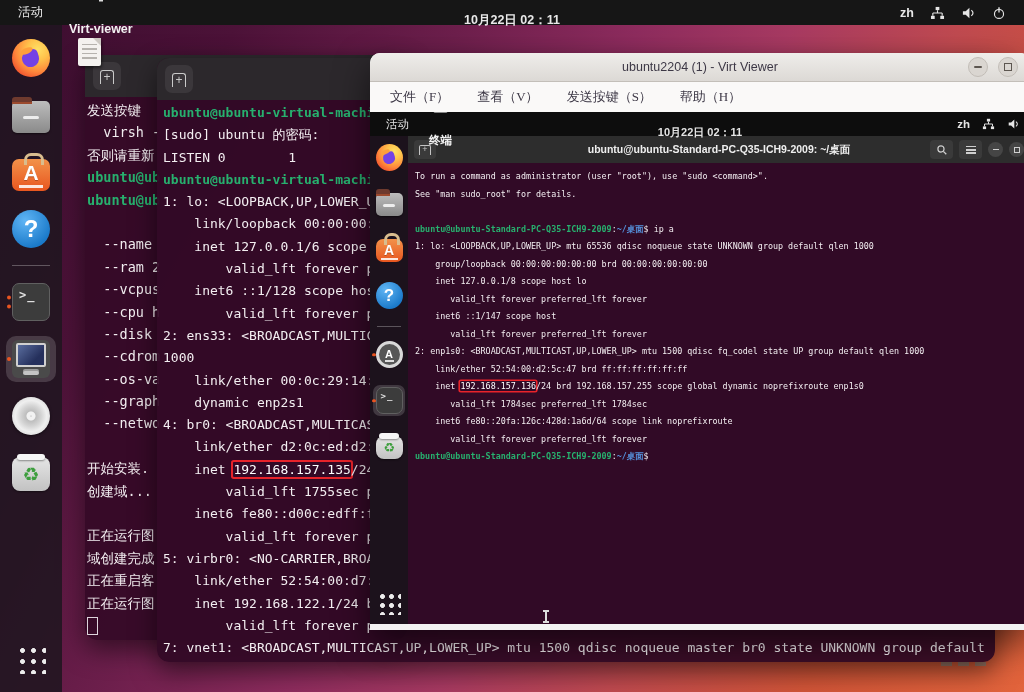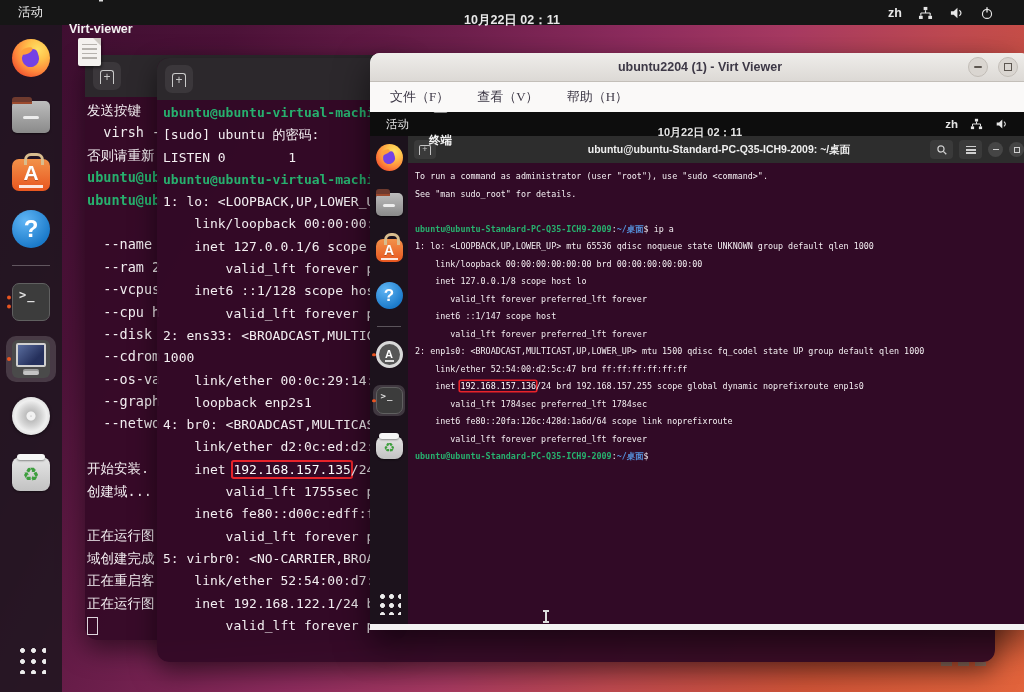--- a/index.html
+++ b/index.html
@@ -9,21 +9,21 @@
     background:linear-gradient(118deg,#3a0d2e 0%,#4c1238 18%,#6d1f4c 34%,#8e2c5e 47%,#a83a62 58%,#c04a50 70%,#d25538 84%,#e2643c 100%);
   }
   .desktop{position:absolute;inset:0;}
 
   
   .topbar{position:absolute;left:0;top:0;right:0;height:25px;background:#161616;color:#e8e8e8;
     display:flex;align-items:center;font-size:12.5px;z-index:60;}
   .tb-left{display:flex;align-items:center;gap:26px;padding-left:18px;}
   .tb-app{display:flex;align-items:center;gap:20px;font-weight:bold;color:#f2f2f2;flex-direction:column;}
   .tb-clock{position:absolute;left:50%;top:8px;height:25px;display:flex;align-items:center;transform:translateX(-50%);font-weight:bold;}
-  .tb-right{position:absolute;right:16px;top:0;height:25px;display:flex;align-items:center;gap:16px;padding-right:14px;}
+  .tb-right{position:absolute;right:4px;top:0;height:25px;display:flex;align-items:center;gap:16px;padding-right:14px;}
   .tb-right .ime{font-weight:bold;}
   .tray-svg{display:block;}
 
   
   .dock{position:absolute;left:0;top:25px;bottom:0;width:62px;background:rgba(32,22,32,.88);
     display:flex;flex-direction:column;align-items:center;padding-top:10px;box-sizing:border-box;z-index:50;}
   .dock-item{position:relative;width:50px;height:46px;margin-bottom:11px;display:flex;align-items:center;justify-content:center;flex:none;}
   .dock-item.active{background:rgba(255,255,255,.16);border-radius:10px;}
   .dock-item.bottom{margin-top:auto;margin-bottom:10px;}
   .dock-div{width:38px;height:1px;background:rgba(255,255,255,.28);margin:2px 0 13px;flex:none;}
@@ -78,21 +78,21 @@
   .sg-w{color:#f3eef1;}
   .sg-g{color:#27b06e;font-weight:bold;}
   .sg-b{color:#5694e0;font-weight:bold;margin-top:39px;}
   .sg-rb{color:#fff;box-shadow:0 0 0 2px #e8232a;border-radius:1px;}
   .sg-cur{display:inline-block;width:9px;height:16px;border:1.6px solid #ded4dc;vertical-align:middle;}
 
   
   .vv{position:absolute;left:370px;top:53px;width:660px;height:577px;z-index:30;border-radius:10px 10px 0 0;
     box-shadow:0 14px 34px rgba(0,0,0,.55);overflow:hidden;background:#fff;}
   .vv-titlebar{height:28px;background:linear-gradient(#efedea,#dcd9d5);border-bottom:1px solid #c3bfb9;position:relative;display:flex;align-items:center;justify-content:center;}
-  .vv-title{font-size:12.5px;font-weight:bold;color:#3d3846;}
+  .vv-title{font-size:12.5px;font-weight:normal;color:#3d3846;}
   .wbtn{position:absolute;top:4px;width:20px;height:20px;border-radius:50%;background:#dad6d1;border:1px solid #c2bdb7;box-sizing:border-box;display:flex;align-items:center;justify-content:center;}
   .wbtn.min{right:42px;}
   .wbtn.max{right:12px;}
   .wbtn .dash{width:8px;height:2px;background:#5c5650;border-radius:1px;display:block;}
   .wbtn .sq{width:8px;height:8px;border:1.6px solid #5c5650;display:block;box-sizing:border-box;}
   .vv-menubar{height:30px;background:#faf9f8;border-bottom:1px solid #e4e1dd;display:flex;align-items:center;gap:4px;padding-left:8px;}
   .menu-item{font-size:13px;color:#3d3846;padding:4px 12px;border-radius:4px;font-family:Liberation Serif, serif;}
 
   
   .vv-display{position:absolute;left:0;top:59px;right:0;bottom:0;background:#0c0c0c;overflow:hidden;}
@@ -260,47 +260,49 @@
         <div class="tl"><span class="sg-g">ubuntu@ubuntu-virtual-machi</span></div>
         <div class="tl"><span class="sg-w">1: lo: &lt;LOOPBACK,UP,LOWER_U</span></div>
         <div class="tl"><span class="sg-w">    link/loopback 00:00:00:</span></div>
         <div class="tl"><span class="sg-w">    inet 127.0.0.1/6 scope</span></div>
         <div class="tl"><span class="sg-w">        valid_lft forever pr</span></div>
         <div class="tl"><span class="sg-w">    inet6 ::1/128 scope hos</span></div>
         <div class="tl"><span class="sg-w">        valid_lft forever pr</span></div>
         <div class="tl"><span class="sg-w">2: ens33: &lt;BROADCAST,MULTIC</span></div>
         <div class="tl"><span class="sg-w">1000</span></div>
         <div class="tl"><span class="sg-w">    link/ether 00:0c:29:14:</span></div>
-        <div class="tl"><span class="sg-w">    loopback enp2s1</span></div>
+        <div class="tl"><span class="sg-w">    dynamic enp2s1</span></div>
         <div class="tl"><span class="sg-w">4: br0: &lt;BROADCAST,MULTICAS</span></div>
         <div class="tl"><span class="sg-w">    link/ether d2:0c:ed:d2:</span></div>
         <div class="tl"><span class="sg-w">    inet </span><span class="sg-rb">192.168.157.135</span><span class="sg-w">/24</span></div>
         <div class="tl"><span class="sg-w">        valid_lft 1755sec pr</span></div>
         <div class="tl"><span class="sg-w">    inet6 fe80::d00c:edff:f</span></div>
         <div class="tl"><span class="sg-w">        valid_lft forever pr</span></div>
         <div class="tl"><span class="sg-w">5: virbr0: &lt;NO-CARRIER,BROA</span></div>
         <div class="tl"><span class="sg-w">    link/ether 52:54:00:d7:</span></div>
         <div class="tl"><span class="sg-w">    inet 192.168.122.1/24 b</span></div>
         <div class="tl"><span class="sg-w">        valid_lft forever pr</span></div>
+        <div class="tl"><span class="sg-w">7: vnet1: &lt;BROADCAST,MULTICAST,UP,LOWER_UP&gt; mtu 1500 qdisc noqueue master br0 state UNKNOWN group default</span></div>
       </div>
   </div>
 
   <div class="vv">
     <div class="vv-titlebar">
       <span class="vv-title">ubuntu2204 (1) - Virt Viewer</span>
       <span class="wbtn min">
           <i class="dash"></i>
         </span>
       <span class="wbtn max">
           <i class="sq"></i>
         </span>
     </div>
     <div class="vv-menubar">
         <span class="menu-item">文件（F）</span>
         <span class="menu-item">查看（V）</span>
+        <span class="menu-item">发送按键（S）</span>
         <span class="menu-item">帮助（H）</span>
       </div>
 
     <div class="vv-display">
       <div class="g-topbar">
         <div class="tb-left">
           <span>活动</span>
           <span class="tb-app">
             <span class="g-termicon"></span>
             <span>终端</span>
@@ -376,21 +378,21 @@
                   <i class="sq"></i>
                 </span>
             </div>
           </div>
           <div class="g-term-body">
               <div class="tl"><span class="sg-w">To run a command as administrator (user "root"), use "sudo &lt;command&gt;".</span></div>
               <div class="tl"><span class="sg-w">See "man sudo_root" for details.</span></div>
               <div class="tl">&nbsp;</div>
               <div class="tl"><span class="sg-g">ubuntu@ubuntu-Standard-PC-Q35-ICH9-2009</span><span class="sg-w">:</span><span class="sg-b">~/桌面</span><span class="sg-w">$ ip a</span></div>
               <div class="tl"><span class="sg-w">1: lo: &lt;LOOPBACK,UP,LOWER_UP&gt; mtu 65536 qdisc noqueue state UNKNOWN group default qlen 1000</span></div>
-              <div class="tl"><span class="sg-w">    link/loopback 00:00:00:00:00:00 brd 00:00:00:00:00:00</span></div>
+              <div class="tl"><span class="sg-w">    group/loopback 00:00:00:00:00:00 brd 00:00:00:00:00:00</span></div>
               <div class="tl"><span class="sg-w">    inet 127.0.0.1/8 scope host lo</span></div>
               <div class="tl"><span class="sg-w">       valid_lft forever preferred_lft forever</span></div>
               <div class="tl"><span class="sg-w">    inet6 ::1/147 scope host</span></div>
               <div class="tl"><span class="sg-w">       valid_lft forever preferred_lft forever</span></div>
               <div class="tl"><span class="sg-w">2: enp1s0: &lt;BROADCAST,MULTICAST,UP,LOWER_UP&gt; mtu 1500 qdisc fq_codel state UP group default qlen 1000</span></div>
               <div class="tl"><span class="sg-w">    link/ether 52:54:00:d2:5c:47 brd ff:ff:ff:ff:ff:ff</span></div>
               <div class="tl"><span class="sg-w">    inet </span><span class="sg-rb">192.168.157.136</span><span class="sg-w">/24 brd 192.168.157.255 scope global dynamic noprefixroute enp1s0</span></div>
               <div class="tl"><span class="sg-w">       valid_lft 1784sec preferred_lft 1784sec</span></div>
               <div class="tl"><span class="sg-w">    inet6 fe80::20fa:126c:428d:1a6d/64 scope link noprefixroute</span></div>
               <div class="tl"><span class="sg-w">       valid_lft forever preferred_lft forever</span></div>

